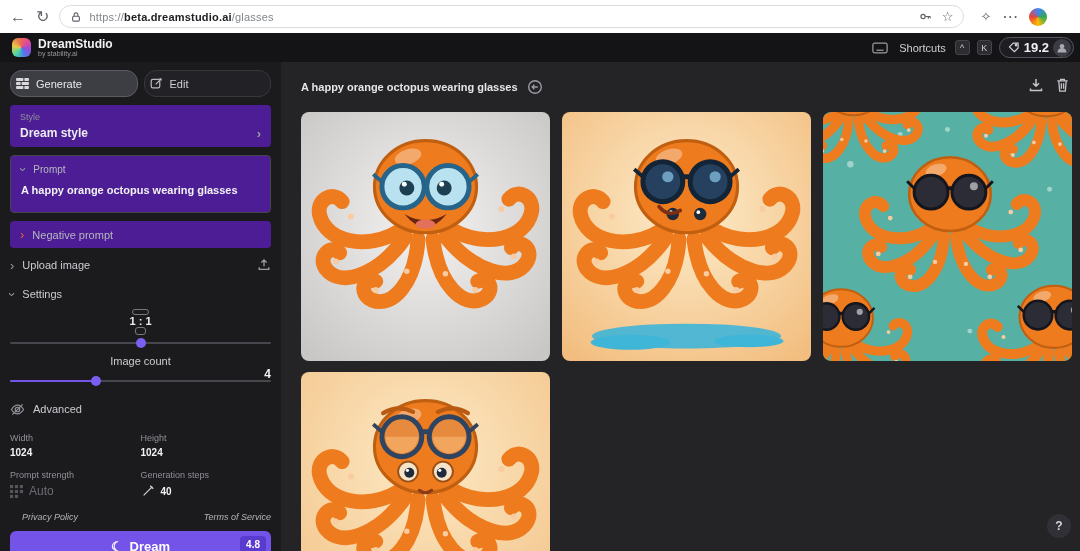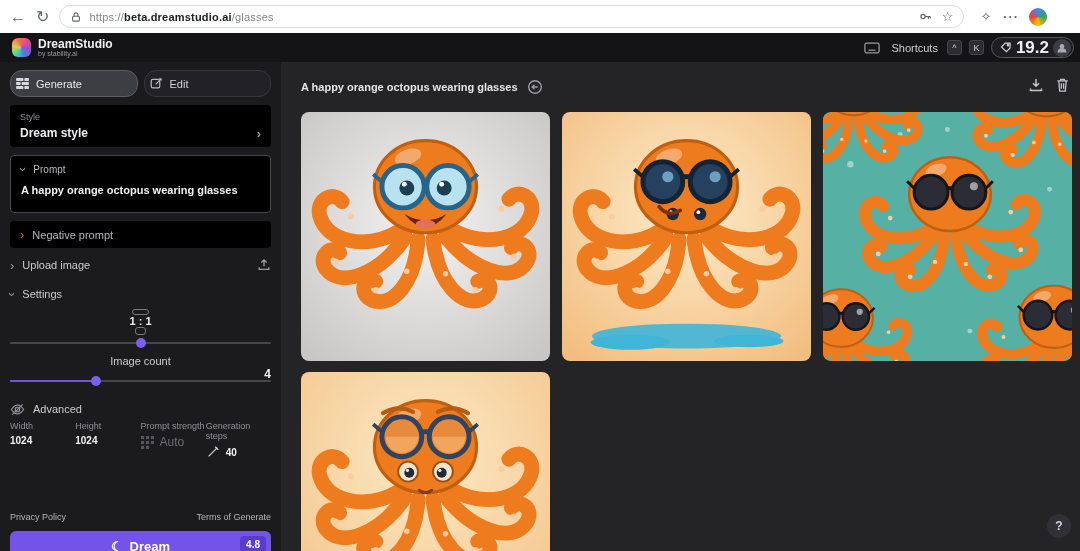--- a/index.html
+++ b/index.html
@@ -30,38 +30,38 @@
   .brand-title { font-size:12px; font-weight:bold; color:#f2f2f4; line-height:12px; }
   .brand-sub { font-size:7px; color:#98989e; line-height:8px; }
   .header-right { margin-left:auto; display:flex; align-items:center; gap:7px; }
   .shortcuts-label { font-size:11px; color:#cfcfd4; margin:0 2px 0 4px; }
   .keycap { min-width:15px; height:15px; border-radius:3px; background:#2c2c31;
     border:1px solid #44444b; color:#cfcfd4; font-size:9px; display:flex;
     align-items:center; justify-content:center; padding:0 3px; }
   .credits-pill { height:21px; border:1px solid #55555d; border-radius:12px;
     background:#1e1e22; display:flex; align-items:center; gap:4px;
     padding:0 2px 0 8px; margin-right:-6px; }
-  .credits-val { font-size:17px; font-weight:bold; color:#f0f0f3; }
+  .credits-val { font-size:13px; font-weight:bold; color:#f0f0f3; }
   .avatar { width:18px; height:18px; border-radius:50%; background:#3c3c44;
     display:flex; align-items:center; justify-content:center; }
 
   
   .workspace { position:absolute; top:62px; left:0; right:0; bottom:0; }
   .sidebar { position:absolute; left:0; top:0; width:281px; height:489px;
     background:#1b1b1e; padding:8px 10px; }
   .main { position:absolute; left:281px; top:0; right:0; height:489px;
     background:#242427; }
 
   
   .tabs { display:flex; gap:6px; }
   .tab { flex:1; height:27px; border-radius:12px; display:flex; align-items:center;
     gap:7px; padding:0 5px; font-size:11px; color:#e8e8ec; cursor:pointer; }
   .tab.active { background:#3d3d44; border:1px solid #5c5c64; }
   .tab.inactive { background:#222226; border:1px solid #37373d; color:#cfcfd4; }
-  .panel { background:#000000; border-radius:4px; padding:7px 10px; margin-top:8px; }
+  .panel { background:#4c1d95; border-radius:4px; padding:7px 10px; margin-top:8px; }
   .panel-label { font-size:9px; color:#8f8f96; }
   .panel-value { font-size:12px; font-weight:bold; color:#ececef; margin-top:4px;
     display:flex; align-items:center; }
   .chev { color:#9a9aa1; font-size:13px; line-height:1; display:inline-block; }
   .chev.down { transform:rotate(90deg); }
   .chev.accent { color:#e0643a; }
   .prompt-panel { border:1px solid #45454c; min-height:58px; }
   .prompt-head { display:flex; align-items:center; gap:8px; font-size:10px; color:#b7b7bd; }
   .prompt-text { font-size:11px; font-weight:bold; color:#f1f1f4; margin-top:8px; }
   .neg-panel { display:flex; align-items:center; gap:8px; height:27px;
@@ -76,27 +76,27 @@
   .slider { position:relative; height:12px; margin:2px 0 4px; }
   .slider .track { position:absolute; top:5px; left:0; right:0; height:2px;
     background:#46464d; border-radius:2px; }
   .slider .fill { position:absolute; top:5px; left:0; height:2px;
     background:#7453e8; border-radius:2px; }
   .slider .knob { position:absolute; top:1px; width:10px; height:10px;
     border-radius:50%; background:#7a5ff0; }
   .count-row { display:flex; align-items:center; height:18px; margin-top:6px;
     font-size:11px; color:#cbcbd1;flex-direction:column; }
   .count-val { margin-left:auto; font-size:12px; font-weight:bold; color:#f0f0f3; }
-  .adv-grid { display:grid; grid-template-columns:1fr 1fr 1fr 1fr; row-gap:12px; }
+  .adv-grid { display:grid; grid-template-columns:1fr 1fr; row-gap:12px; margin-top:12px; }
   .adv-label { font-size:9px; color:#8f8f96; }
   .adv-value { font-size:10px; font-weight:bold; color:#f2f2f5; margin-top:4px;
     display:flex; align-items:center; gap:6px; }
   .adv-value.dim { color:#6d6d75; font-weight:normal; font-size:12px; }
-  .side-footer { position:absolute; left:10px; right:10px; top:450px; display:flex;
-    font-size:9px; color:#b3b3b9; }
+  .side-footer { position:absolute; left:22px; right:10px; top:450px; display:flex;
+    font-size:9px; color:#b3b3b9;font-style:italic; }
   .side-footer .tos { margin-left:auto; }
   .dream-btn { position:absolute; left:10px; right:10px; top:469px; height:30px;
     background:#7453e8; border-radius:6px; display:flex; align-items:center;
     justify-content:center; cursor:pointer; }
   .dream-label { color:#ffffff; font-size:13px; font-weight:bold; display:flex;
     align-items:center; gap:7px; }
   .dream-cost { position:absolute; right:5px; top:5px; background:#5a3bd0;
     color:#fff; font-size:10px; font-weight:bold; border-radius:4px; padding:3px 6px; }
 
   
@@ -355,21 +355,21 @@
           <svg width="14" height="14" viewBox="0 0 16 16" fill="none" stroke="#cfcfd4" stroke-width="1.5">
             <path d="M3 13 L13 3 M10.5 2 L14 5.5"></path>
           </svg>
           <span>40</span>
         </div>
       </div>
     </div>
 
     <div class="side-footer">
       <span>Privacy Policy</span>
-      <span class="tos">Terms of Generate</span>
+      <span class="tos">Terms of Service</span>
     </div>
 
     <div class="dream-btn">
       <span class="dream-label">
         <span>☾</span>
         <span>Dream</span>
       </span>
       <span class="dream-cost">4.8</span>
     </div>
   </div>

